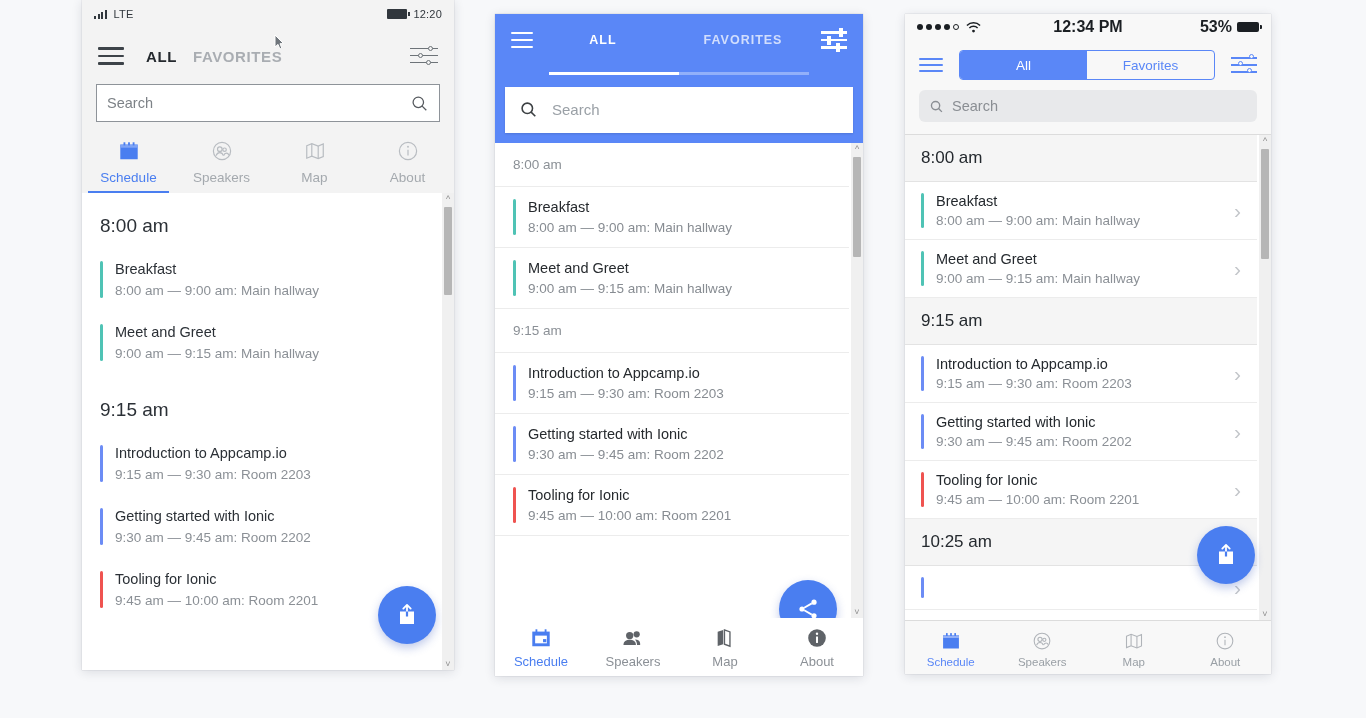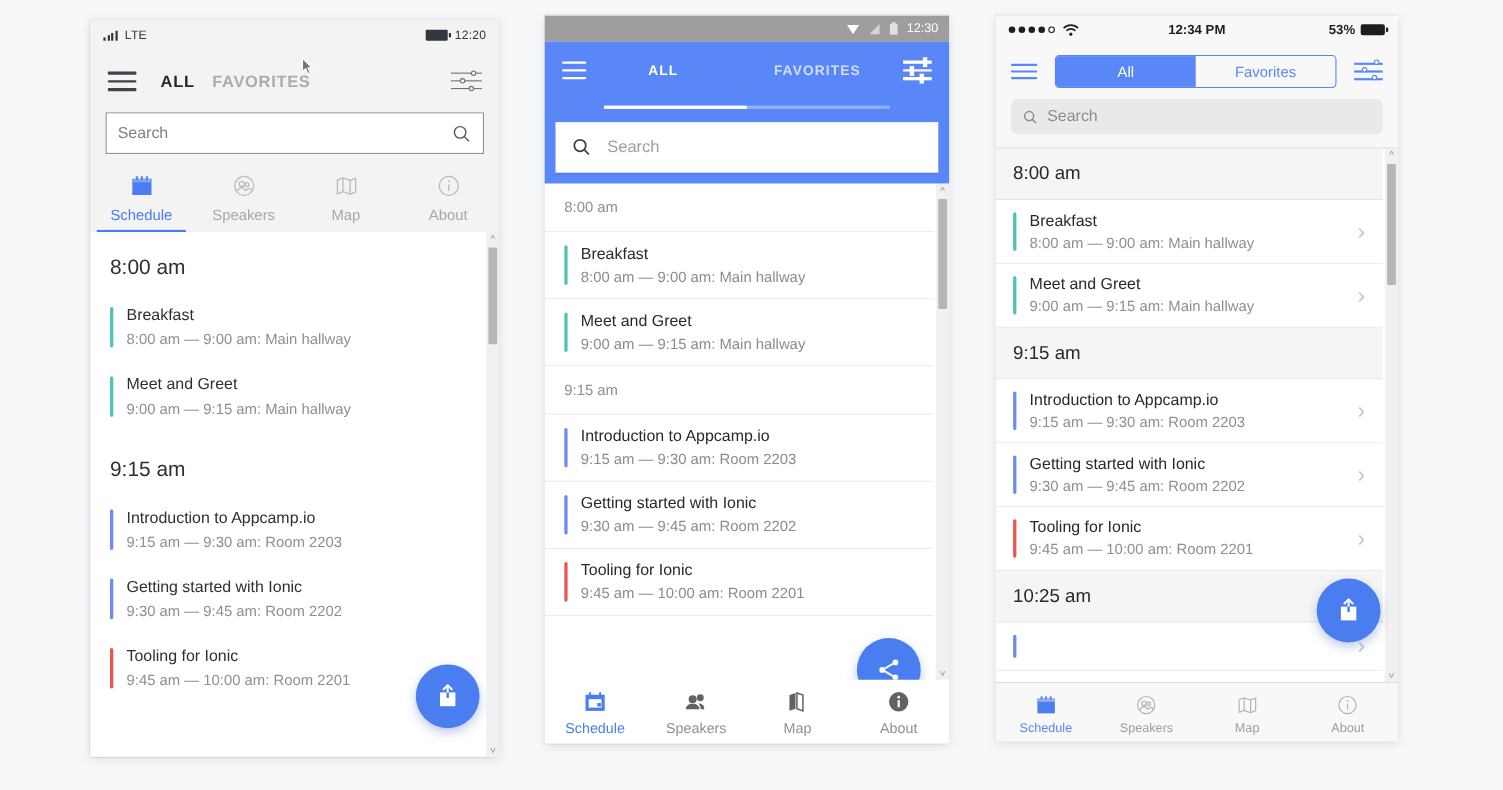--- a/index.html
+++ b/index.html
@@ -15,21 +15,21 @@
   .phone {
     position: absolute;
     background: #ffffff;
     overflow: hidden;
     display: flex;
     flex-direction: column;
   }
 
   
   #phone-wp {
-    left: 82px; top: 18px; width: 372px; height: 670px;
+    left: 82px; top: 0; width: 372px; height: 670px;
     background: #f3f3f3;
     box-shadow: 0 2px 10px rgba(40,50,70,.14), 0 0 1px rgba(40,50,70,.3);
     justify-content: flex-end;
   }
   .wp-status {
     height: 28px; display: flex; align-items: center;
     padding: 0 12px; background: #f3f3f3;
     font-size: 11px; color: #31373d; letter-spacing: .2px;
   }
   .wp-status .right { margin-left: auto; display: flex; align-items: center; gap: 6px; }
@@ -123,21 +123,21 @@
   .md-tb { flex: 1; text-align: center; }
   .md-tb .lbl { font-size: 13px; color: #8b9096; display: block; margin-top: 3px; }
   .md-tb.active .lbl { color: #4a7ef0; }
 
   
   #phone-ios {
     left: 905px; top: 14px; width: 366px; height: 660px;
     box-shadow: 0 2px 10px rgba(40,50,70,.14), 0 0 1px rgba(40,50,70,.3);
     background: #f8f8f8;
   }
-  .ios-status { height: 26px; display: flex; align-items: center; padding: 0 12px; font-size: 12px; font-weight: 700; color: #1b1f23; background: #f8f8f8; }
+  .ios-status { height: 26px; display: flex; align-items: center; padding: 0 12px; font-size: 16px; font-weight: 700; color: #1b1f23; background: #f8f8f8; }
   .dots { display: inline-flex; gap: 3px; align-items: center; }
   .dots i { width: 6px; height: 6px; border-radius: 50%; background: #1b1f23; display: block; }
   .dots i.hollow { background: transparent; border: 1px solid #1b1f23; }
   .ios-status .mid { position: absolute; left: 0; right: 0; text-align: center; pointer-events: none; }
   .ios-status .right { margin-left: auto; display: flex; align-items: center; gap: 5px; }
   .batt-ios { width: 22px; height: 10px; background: #1b1f23; border-radius: 2px; position: relative; }
   .batt-ios::after { content:""; position:absolute; right:-3px; top:3px; width:2px; height:4px; background:#1b1f23; border-radius:0 1px 1px 0; }
 
   .ios-topbar { height: 50px; display: flex; align-items: center; padding: 0 14px; background: #f8f8f8; }
   .ham-ios { width: 24px; height: 14px; display: flex; flex-direction: column; justify-content: space-between; }
@@ -338,33 +338,20 @@
       <div class="sbar">
         <span class="ar up">^</span>
         <div class="thumb" style="top:14px; height:88px;"></div>
         <span class="ar dn">˅</span>
       </div>
     </div>
   </div>
 
   <div class="phone" id="phone-md">
 
-    <div class="md-status">
-      <svg width="13" height="11" viewBox="0 0 14 12">
-          <path d="M1 2 L13 2 L7 11 Z" fill="#fff"></path>
-        </svg>
-      <svg width="12" height="11" viewBox="0 0 12 12">
-          <path d="M1 11 L11 11 L11 1 Z" fill="#d4d4d4"></path>
-        </svg>
-      <svg width="9" height="12" viewBox="0 0 9 12">
-          <rect x="3" y="0" width="3" height="1.6" fill="#e0e0e0"></rect>
-          <rect x="1" y="1.6" width="7" height="10" fill="#e0e0e0"></rect>
-        </svg>
-      <span>12:30</span>
-    </div>
 
     <div class="md-head">
       <div class="md-topbar">
         <div class="ham-md">
             <i></i>
             <i></i>
             <i></i>
           </div>
         <div class="md-tabs">
           <div class="md-tab active">ALL</div>

